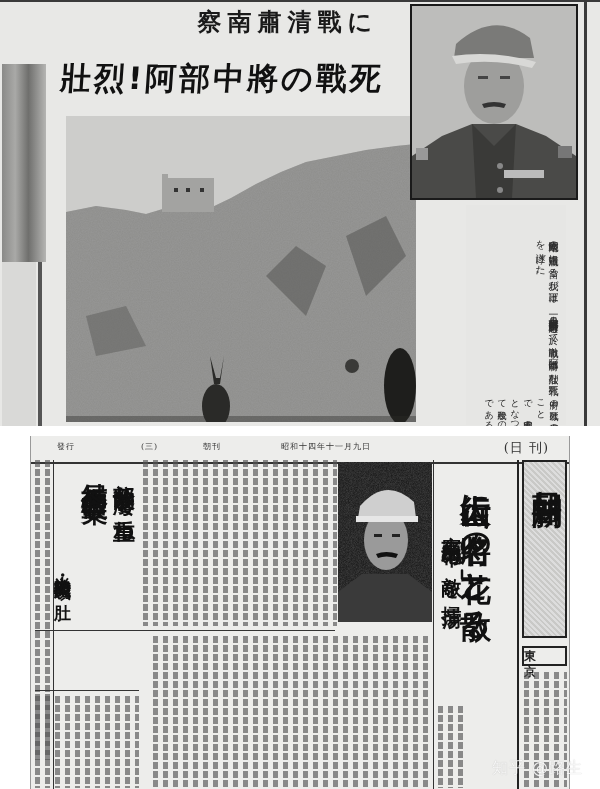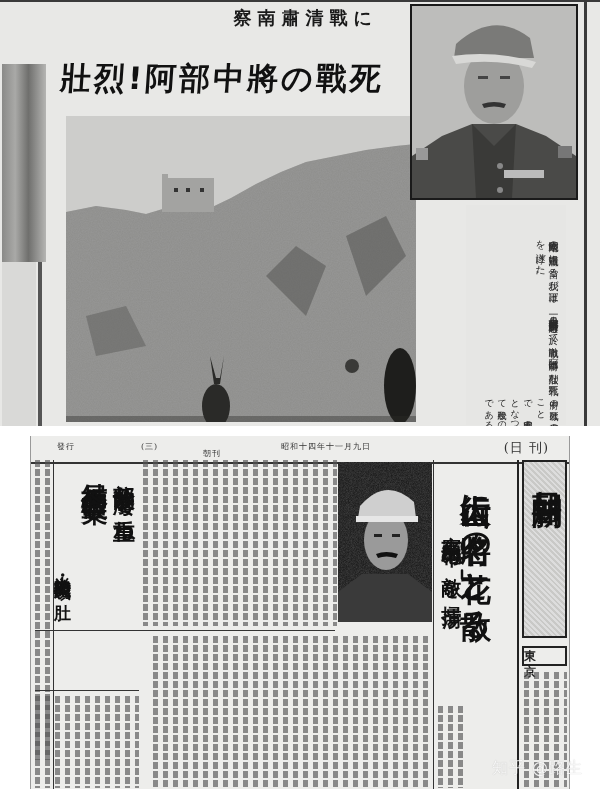--- a/index.html
+++ b/index.html
@@ -1,21 +1,21 @@
 <!DOCTYPE html>
 <html><head>
 <meta charset="utf-8">
 <style>
   * { box-sizing: border-box; margin: 0; padding: 0; }
   body { width: 600px; height: 789px; background: #ffffff; position: relative; overflow: hidden; font-family: "DejaVu Serif", serif; }
 
   
   .top-page { position: absolute; left: 0; top: 0; width: 600px; height: 426px; background: #e8e8e6; overflow: hidden; }
   .top-page .frame-line { position: absolute; background: #3a3a3a; }
-  .top-sub { position: absolute; right: 222px; top: 6px; font-size: 18px; font-weight: bold; color: #1a1a1a; letter-spacing: 6px; }
+  .top-sub { position: absolute; right: 222px; top: 6px; font-size: 24px; font-weight: bold; color: #1a1a1a; letter-spacing: 6px; }
   .top-title { position: absolute; left: 60px; top: 58px; font-size: 31px; font-weight: bold; color: #111; letter-spacing: 3px; font-family: "DejaVu Sans", sans-serif; transform: skewX(-4deg); }
   .left-strip { position: absolute; left: 2px; top: 64px; width: 44px; height: 362px; }
   .left-strip .photo { position: absolute; left: 0; top: 0; width: 44px; height: 198px; background: linear-gradient(90deg,#8a8a88 0%,#a9a9a7 30%,#6f6f6d 60%,#b5b5b3 100%); }
   .left-strip .paper { position: absolute; left: 0; top: 198px; width: 34px; height: 164px; background: #d9d9d7; }
   .left-strip .rule { position: absolute; left: 36px; top: 198px; width: 4px; height: 164px; background: #555; }
 
   .landscape { position: absolute; left: 66px; top: 116px; width: 350px; height: 306px; overflow: hidden; background: #c9c9c7; }
   .landscape svg { display: block; }
 
   .portrait-top { position: absolute; left: 410px; top: 4px; width: 168px; height: 196px; border: 2px solid #1a1a1a; background: #c4c4c2; overflow: hidden; }
@@ -124,21 +124,21 @@
   <div class="caption-top">
     <div class="vcol">察南地區の肅清戰に當る我が軍は、十一月七日察哈爾省黃土村附近に於て激戰中、阿部中將は壯烈な戰死を遂げた。</div>
     <div class="vcol vcol2">中將の戰死は畫期的のことで、將官中の一將となつて戰歿かの事である</div>
   </div>
 </div>
 
 <div class="bottom-page">
   <div class="dateline">
     <span style="left:26px;">發行</span>
     <span style="left:110px;">(三)</span>
-    <span style="left:172px;margin-top:7px;">朝刊</span>
+    <span style="left:172px;">朝刊</span>
     <span style="left:250px;">昭和十四年十一月九日</span>
     <span class="page-no">(日 刊)</span>
   </div>
 
   <div class="body-text" style="left:2px;top:24px;width:18px;height:300px;">
       <div class="text-lines dense"></div>
     </div>
   <div class="col-rule" style="left:22px;top:24px;width:1px;height:330px;"></div>
 
   <div class="head-vert h-main1">部分的改廢を重ね</div>

